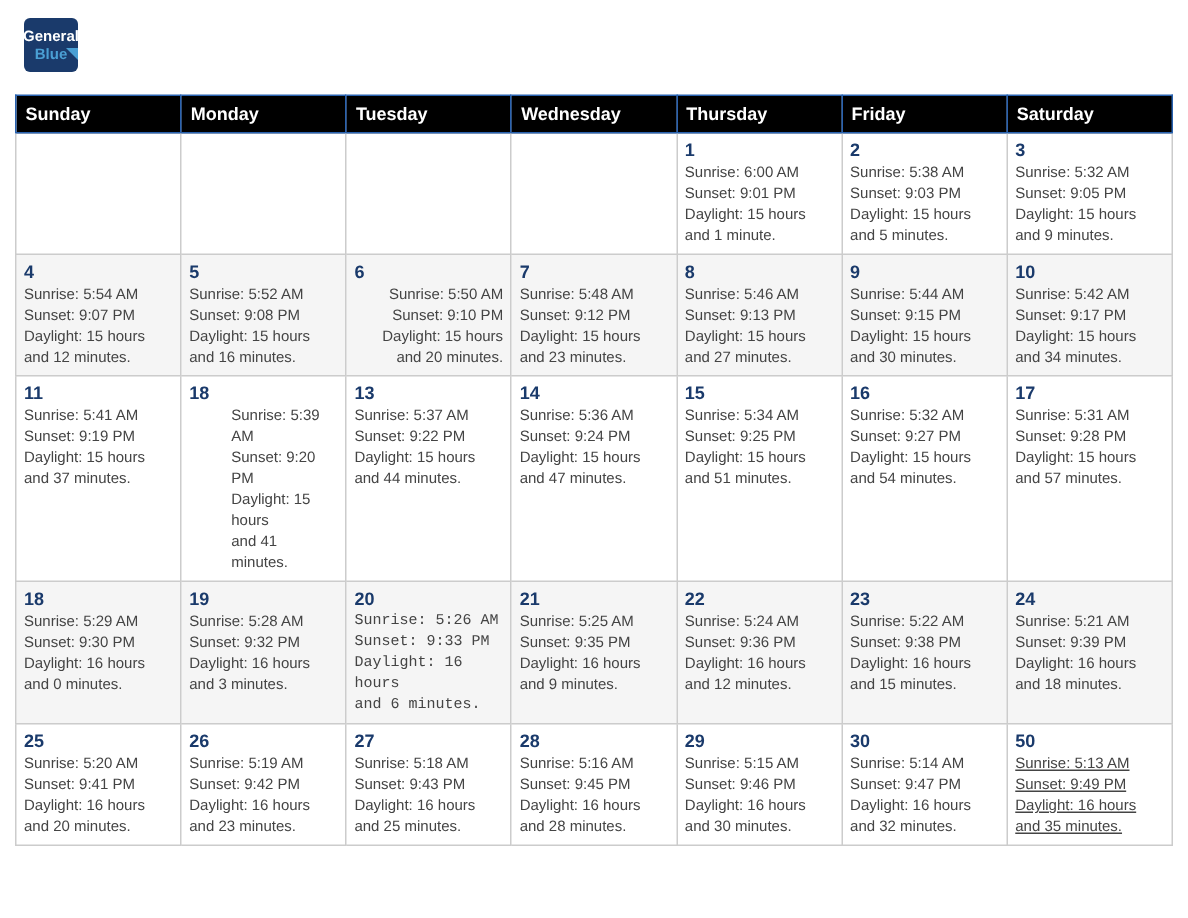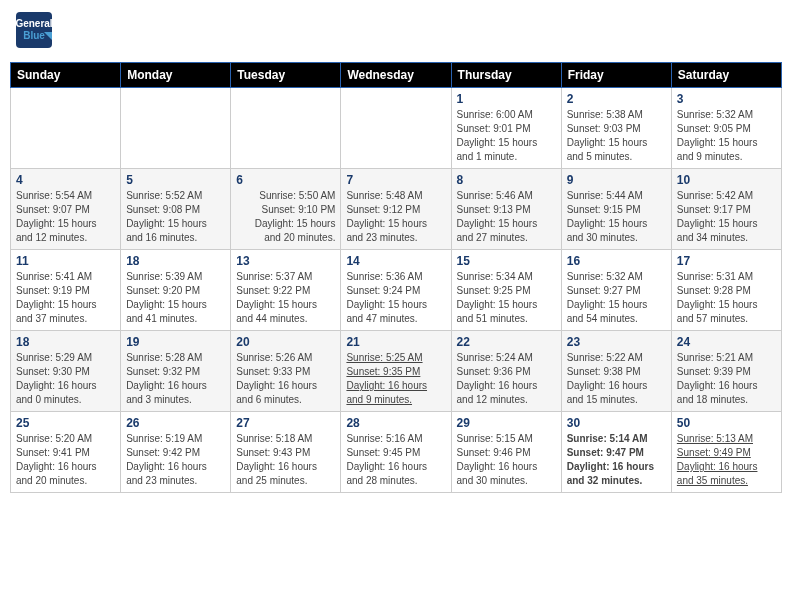--- a/index.html
+++ b/index.html
@@ -193,21 +193,21 @@
       <tr>
         <td>
           <span class="day-num">11</span>
           <div class="day-info" style="white-space: pre-line;">Sunrise: 5:41 AM
 Sunset: 9:19 PM
 Daylight: 15 hours
 and 37 minutes.</div>
         </td>
         <td>
           <span class="day-num">18</span>
-          <div class="day-info" style="white-space: pre-line;">Sunrise: 5:39 AM
+          <div class="day-info" style="white-space: pre-line; margin-left: 28px;">Sunrise: 5:39 AM
 Sunset: 9:20 PM
 Daylight: 15 hours
 and 41 minutes.</div>
         </td>
         <td>
           <span class="day-num">13</span>
           <div class="day-info" style="white-space: pre-line;">Sunrise: 5:37 AM
 Sunset: 9:22 PM
 Daylight: 15 hours
 and 44 minutes.</div>
@@ -251,28 +251,28 @@
         </td>
         <td>
           <span class="day-num">19</span>
           <div class="day-info" style="white-space: pre-line;">Sunrise: 5:28 AM
 Sunset: 9:32 PM
 Daylight: 16 hours
 and 3 minutes.</div>
         </td>
         <td>
           <span class="day-num">20</span>
-          <div class="day-info" style="white-space: pre-line;">Sunrise: 5:26 AM
+          <div class="day-info" style="white-space: pre-line; font-family: Liberation Mono, monospace;">Sunrise: 5:26 AM
 Sunset: 9:33 PM
 Daylight: 16 hours
 and 6 minutes.</div>
         </td>
         <td>
           <span class="day-num">21</span>
-          <div class="day-info" style="white-space: pre-line; text-decoration: underline;">Sunrise: 5:25 AM
+          <div class="day-info" style="white-space: pre-line;">Sunrise: 5:25 AM
 Sunset: 9:35 PM
 Daylight: 16 hours
 and 9 minutes.</div>
         </td>
         <td>
           <span class="day-num">22</span>
           <div class="day-info" style="white-space: pre-line;">Sunrise: 5:24 AM
 Sunset: 9:36 PM
 Daylight: 16 hours
 and 12 minutes.</div>
@@ -323,21 +323,21 @@
         </td>
         <td>
           <span class="day-num">29</span>
           <div class="day-info" style="white-space: pre-line;">Sunrise: 5:15 AM
 Sunset: 9:46 PM
 Daylight: 16 hours
 and 30 minutes.</div>
         </td>
         <td>
           <span class="day-num">30</span>
-          <div class="day-info" style="white-space: pre-line; font-weight: bold;">Sunrise: 5:14 AM
+          <div class="day-info" style="white-space: pre-line;">Sunrise: 5:14 AM
 Sunset: 9:47 PM
 Daylight: 16 hours
 and 32 minutes.</div>
         </td>
         <td>
           <span class="day-num">50</span>
           <div class="day-info" style="white-space: pre-line; text-decoration: underline;">Sunrise: 5:13 AM
 Sunset: 9:49 PM
 Daylight: 16 hours
 and 35 minutes.</div>

